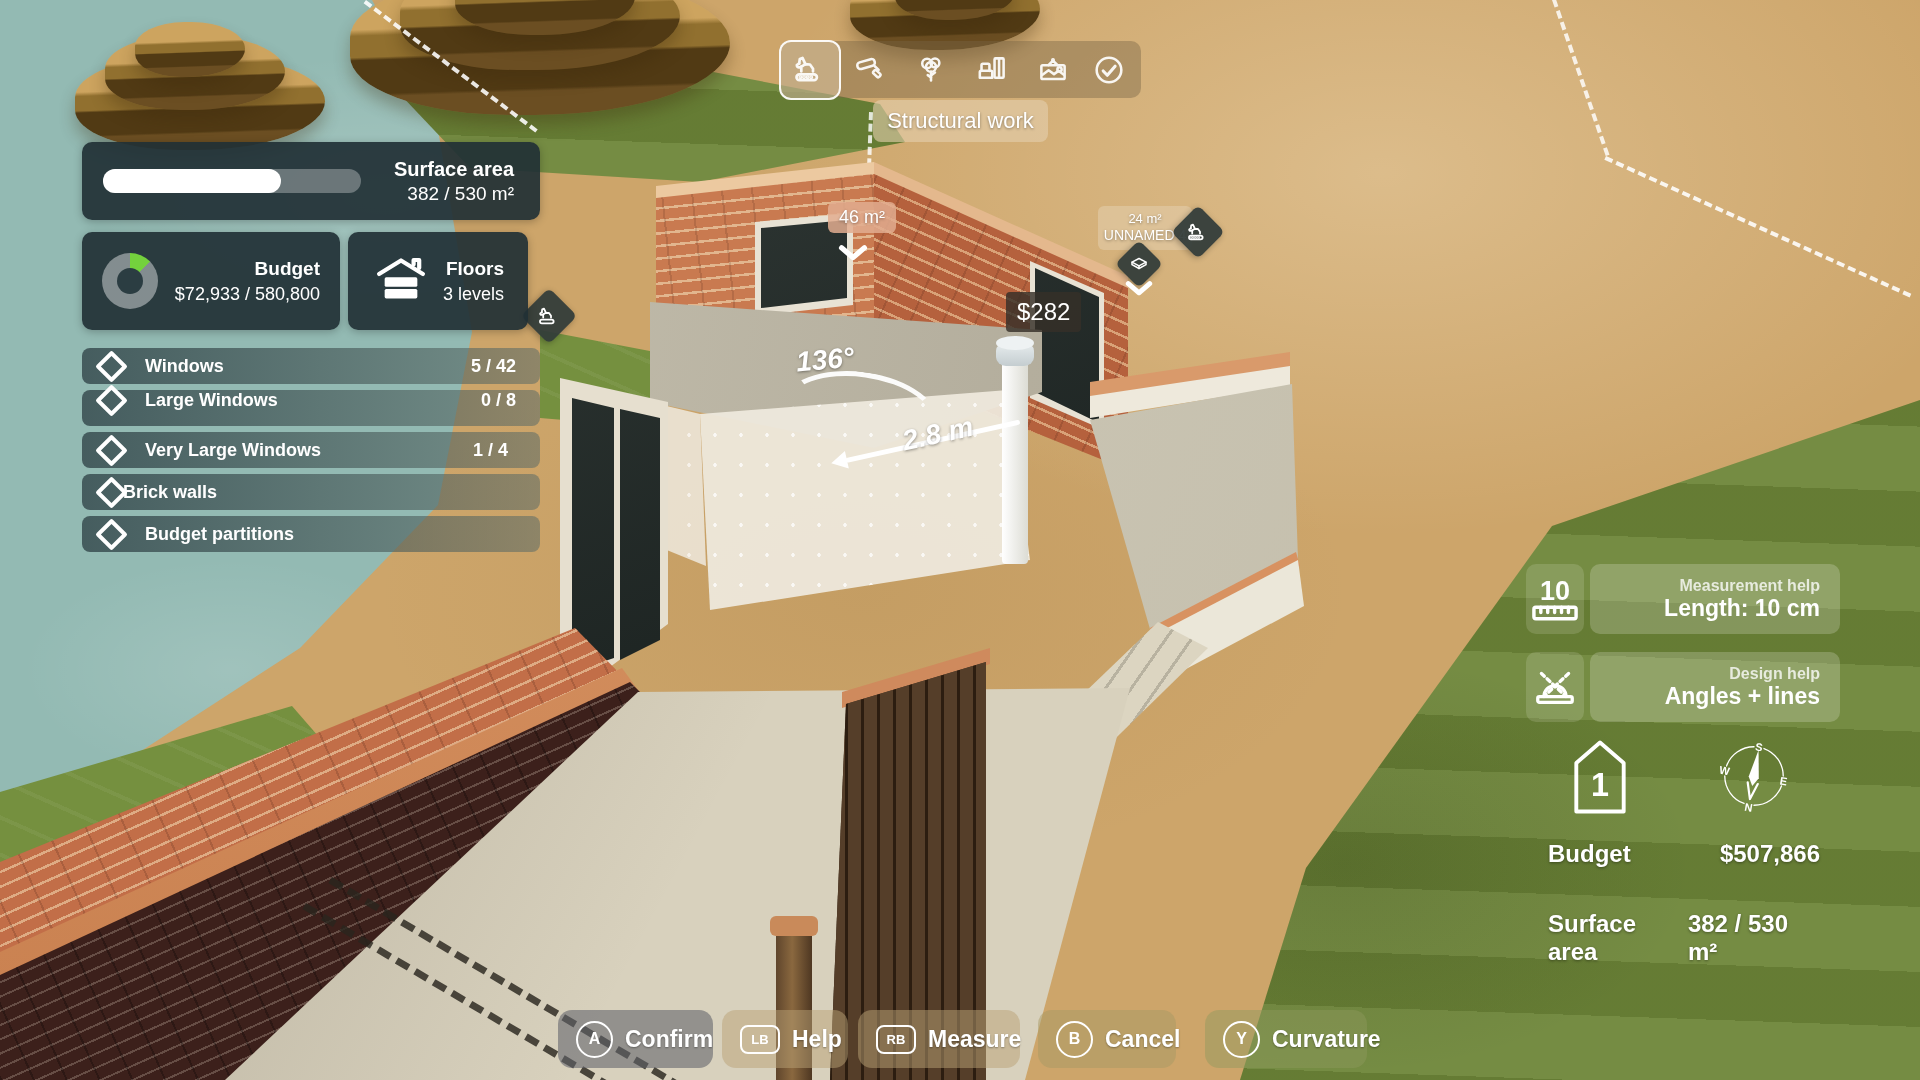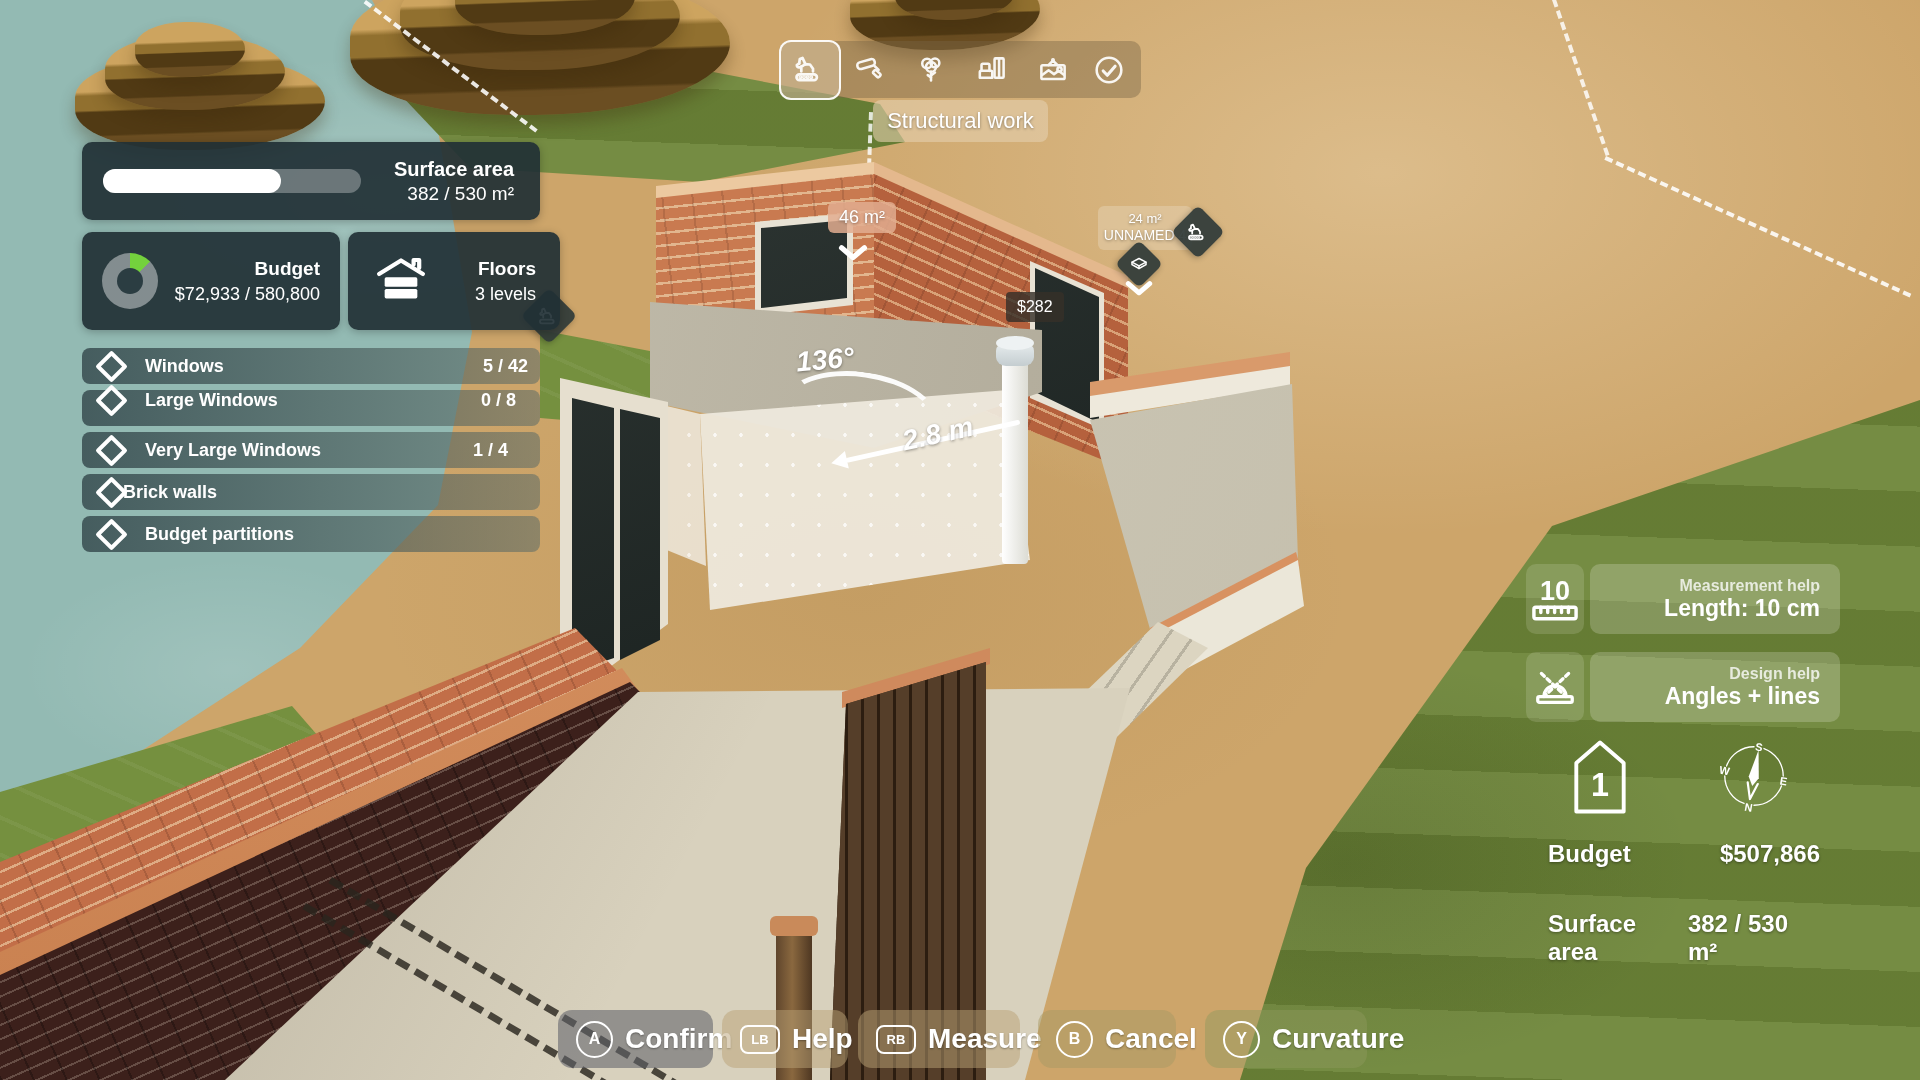--- a/index.html
+++ b/index.html
@@ -62,21 +62,21 @@
   .badge>*{transform:rotate(-45deg)}
   .helptile{position:absolute;border-radius:10px;background:rgba(245,248,238,.22)}
   .helptile.icon{background:rgba(245,248,238,.15);display:flex;flex-direction:column;align-items:center;justify-content:center}
   .helptitle{font-size:16px;font-weight:bold;color:rgba(255,255,255,.78);text-align:right}
   .helpvalue{font-size:23px;font-weight:bold;color:#fff;text-align:right}
   .chip{position:absolute;height:58px;border-radius:14px;display:flex;align-items:center;gap:12px;padding:0 18px;box-sizing:border-box}
   .glyph-circle{width:33px;height:33px;border:2.5px solid #fff;border-radius:50%;display:flex;align-items:center;justify-content:center;
                 font-size:16px;font-weight:bold;flex:0 0 auto}
   .glyph-rect{width:36px;height:25px;border:2.5px solid #fff;border-radius:8px;display:flex;align-items:center;justify-content:center;
               font-size:13px;font-weight:bold;flex:0 0 auto}
-  .chiplabel{font-size:28px;font-weight:bold;text-shadow:0 1px 2px rgba(0,0,0,.35)}
+  .chiplabel{font-size:23px;font-weight:bold;text-shadow:0 1px 2px rgba(0,0,0,.35)}
   .toolicon{position:absolute;display:flex;align-items:center;justify-content:center;opacity:.92}
   .donut{width:56px;height:56px;border-radius:50%;position:relative;flex:0 0 auto}
   .donut::after{content:"";position:absolute;left:15px;top:15px;width:26px;height:26px;border-radius:50%;background:#2b3d42}
 </style>
 </head>
 <body>
 
 <div class="full sand-light"></div>
 
 <div class="full water" style="clip-path:polygon(0px 0px,372px 0px,436px 118px,472px 332px,438px 505px,300px 648px,118px 766px,0px 822px)"></div>
@@ -155,21 +155,21 @@
 <div class="abs" style="left:846px;top:458px;width:178px;height:5px;background:#fff;transform:rotate(-12.5deg);transform-origin:0 50%;border-radius:2px">
   <span class="abs" style="left:-15px;top:-7px;width:0;height:0;border-top:9px solid transparent;border-bottom:9px solid transparent;border-right:16px solid #fff"></span>
 </div>
 <div class="abs b tshadow" style="left:902px;top:418px;font-size:28px;font-style:italic;transform:rotate(-12.5deg)">2.8 m</div>
 
 <div class="abs ttag tshadow" style="left:828px;top:202px;padding:5px 11px;background:rgba(226,173,143,.85);font-size:18px">46 m²</div>
 <svg class="abs" style="left:838px;top:245px" width="30" height="16" viewBox="0 0 26 14">
   <path d="M3 2.5 L13 11 L23 2.5" fill="none" stroke="#fff" stroke-width="4.6" stroke-linecap="round" stroke-linejoin="round"></path>
 </svg>
 
-<div class="abs ttag" style="left:1006px;top:292px;padding:6px 11px;background:rgba(54,47,40,.82);font-size:16px;border-radius:4px">$282</div>
+<div class="abs ttag" style="left:1006px;top:292px;padding:6px 11px;background:rgba(54,47,40,.82);font-size:24px;border-radius:4px">$282</div>
 
 <div class="abs ttag tshadow" style="left:1098px;top:206px;width:86px;padding:5px 4px;background:rgba(226,204,168,.62);line-height:1.25">
   <div style="font-size:13px">24 m²</div>
   <div style="font-size:14px">UNNAMED 4</div>
 </div>
 <div class="badge" style="left:1179px;top:213px;width:38px;height:38px">
   <svg width="24" height="24" viewBox="0 0 24 24">
       <g class="lineart" stroke-width="1.6">
     <rect x="3" y="15.6" width="13.6" height="3.8" rx="1.9"></rect>
         <path d="M6.2 13.6 v-3 l2.6 -1.8 3.2 .2 2 2.8 v1.8"></path>
@@ -288,36 +288,36 @@
 </div>
 
 <div class="abs panel" style="left:82px;top:232px;width:258px;height:98px;display:flex;align-items:center;justify-content:space-between;padding:0 20px;box-sizing:border-box">
   <div class="donut" style="background:conic-gradient(#74d13d 0 12.5%, rgba(255,255,255,.42) 12.5% 100%)"></div>
   <div style="text-align:right;line-height:1.35">
     <div class="b" style="font-size:19px">Budget</div>
     <div style="font-size:18px">$72,933 / 580,800</div>
   </div>
 </div>
 
-<div class="abs panel" style="left:348px;top:232px;width:212px;height:98px;display:flex;align-items:center;justify-content:space-between;padding:0 24px 0 25px;box-sizing:border-box">
+<div class="abs panel" style="left:348px;top:232px;width:180px;height:98px;display:flex;align-items:center;justify-content:space-between;padding:0 24px 0 25px;box-sizing:border-box">
   <svg width="56" height="62" viewBox="0 0 24 24">
       <g class="lineart" stroke-width="2">
     <path d="M2.6 9 L12 3.2 21.4 9"></path>
         <path d="M17.4 4.9 V3 h2.4 v3.4"></path>
     <rect x="5" y="10.4" width="14" height="4.1" rx=".7" fill="#fff" stroke="none"></rect>
     <rect x="5" y="15.4" width="14" height="4.1" rx=".7" fill="#fff" stroke="none"></rect>
       </g>
     </svg>
   <div style="text-align:right;line-height:1.35">
     <div class="b" style="font-size:19px">Floors</div>
     <div style="font-size:18px">3 levels</div>
   </div>
 </div>
 
-<div class="abs objrow" style="left:82px;top:348px;width:458px;height:36px;padding:0 12px 0 18px;box-sizing:border-box">
+<div class="abs objrow" style="left:82px;top:348px;width:458px;height:36px;padding:0 24px 0 18px;box-sizing:border-box">
   <span class="diamond"></span>
   <span class="b" style="font-size:18px;margin-left:22px;flex:1">Windows</span>
   <span class="b" style="font-size:18px">5 / 42</span>
 </div>
 <div class="abs objrow" style="left:82px;top:390px;width:458px;height:36px;padding:0 24px 16px 18px;box-sizing:border-box">
   <span class="diamond"></span>
   <span class="b" style="font-size:18px;margin-left:22px;flex:1">Large Windows</span>
   <span class="b" style="font-size:18px">0 / 8</span>
 </div>
 <div class="abs objrow" style="left:82px;top:432px;width:458px;height:36px;padding:0 32px 0 18px;box-sizing:border-box">

